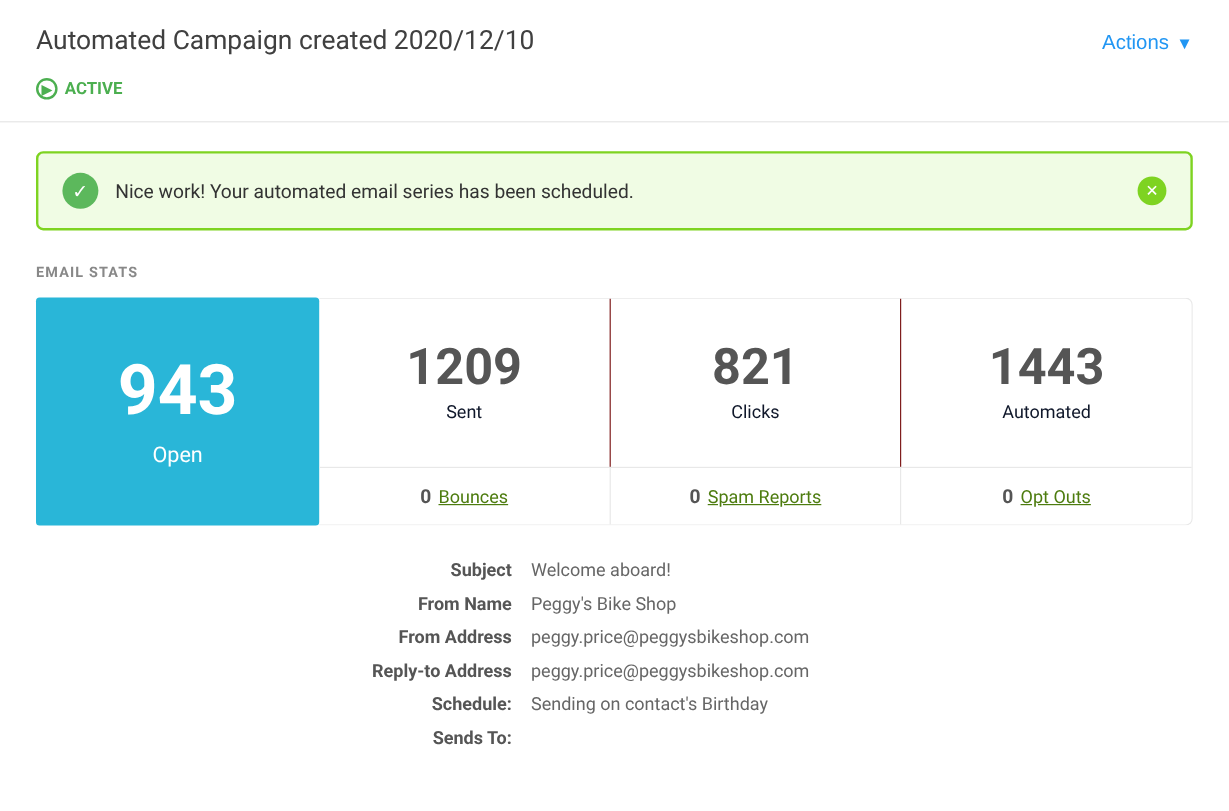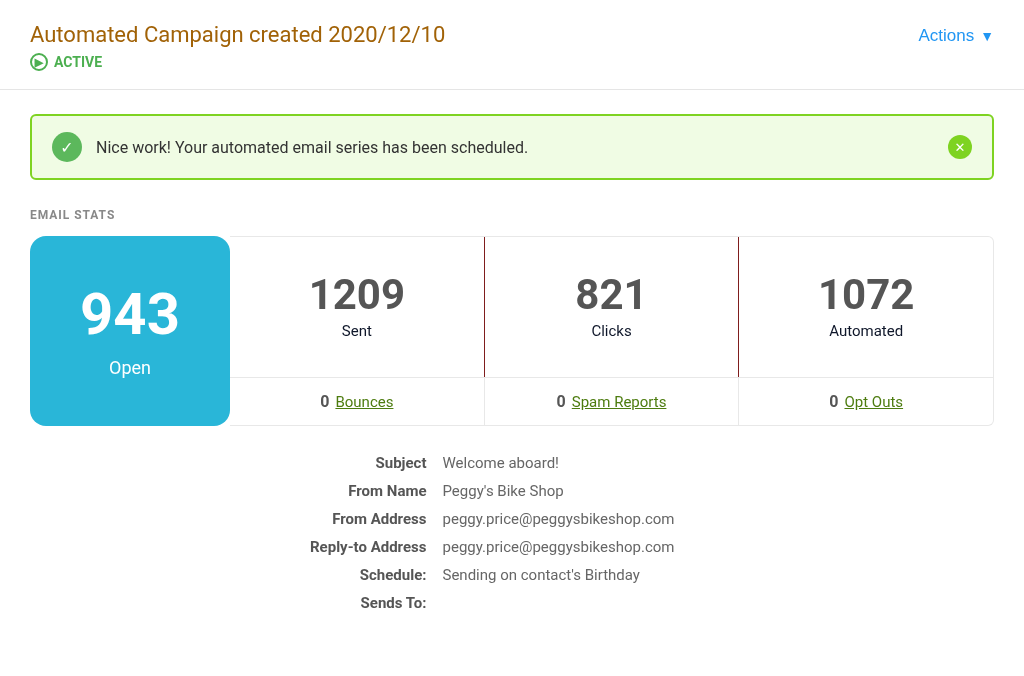--- a/index.html
+++ b/index.html
@@ -17,22 +17,22 @@
       align-items: flex-start;
       padding: 22px 30px 18px 30px;
       border-bottom: 1px solid #e5e5e5;
     }
 
     .header-left {}
 
     .campaign-title {
       font-size: 22px;
       font-weight: 400;
-      color: #a16207;
-      margin-bottom: 6px;
+      color: #404040;
+      margin-bottom: 18px;
     }
 
     .status-badge {
       display: flex;
       align-items: center;
       gap: 6px;
       color: #4caf50;
       font-weight: 700;
       font-size: 14px;
     }
@@ -129,22 +129,22 @@
     }
 
     .stats-container {
       display: flex;
       gap: 0;
       margin-bottom: 28px;
     }
 
     .open-box {
       background: #29b6d8;
-      border-radius: 16px;
-      width: 200px;
+      border-radius: 3px;
+      width: 236px;
       min-height: 190px;
       display: flex;
       flex-direction: column;
       align-items: center;
       justify-content: center;
       flex-shrink: 0;
     }
 
     .open-number {
       font-size: 58px;
@@ -286,21 +286,21 @@
       <div class="stats-top-row">
         <div class="stat-item">
           <div class="stat-number">1209</div>
           <div class="stat-label">Sent</div>
         </div>
         <div class="stat-item">
           <div class="stat-number">821</div>
           <div class="stat-label">Clicks</div>
         </div>
         <div class="stat-item">
-          <div class="stat-number">1072</div>
+          <div class="stat-number">1443</div>
           <div class="stat-label">Automated</div>
         </div>
       </div>
       <div class="stats-bottom-row">
         <div class="bottom-stat">
           <span class="bottom-stat-number">0</span>
           <span class="bottom-stat-label">Bounces</span>
         </div>
         <div class="bottom-stat">
           <span class="bottom-stat-number">0</span>

